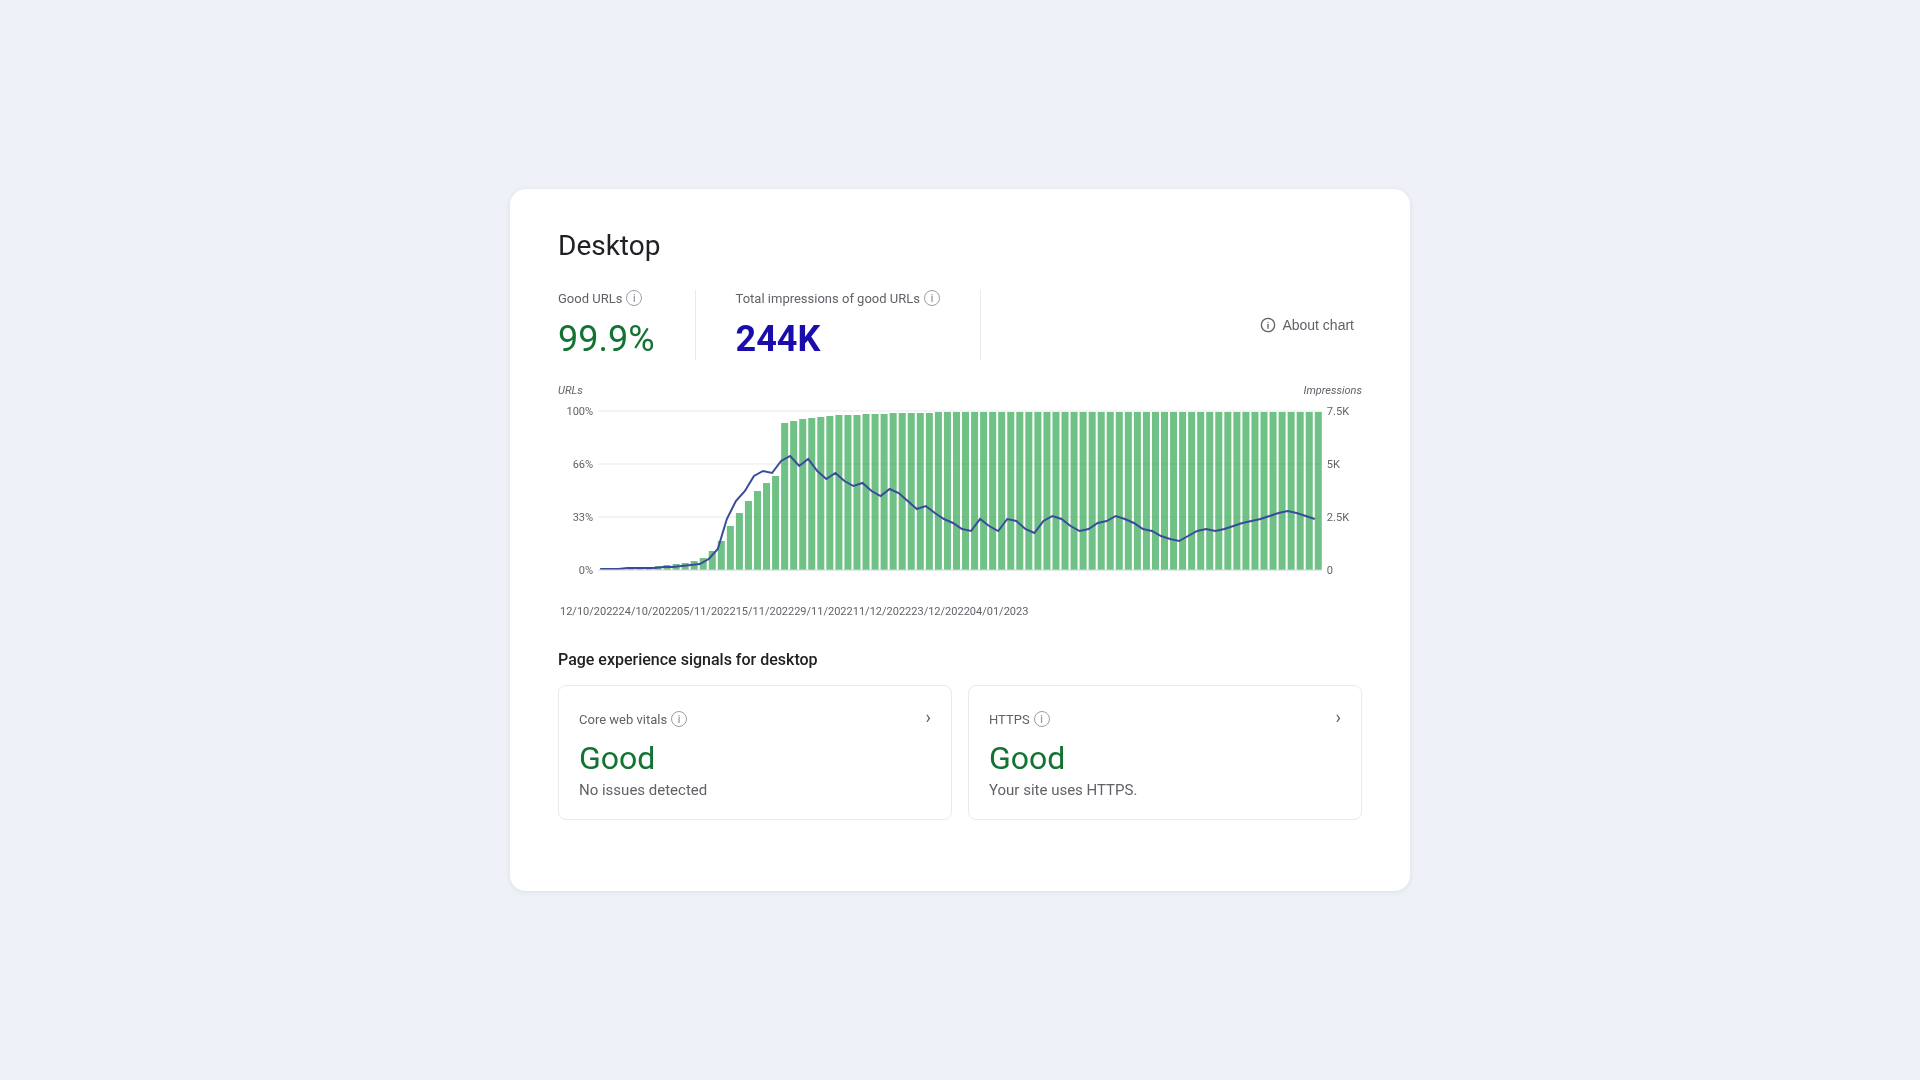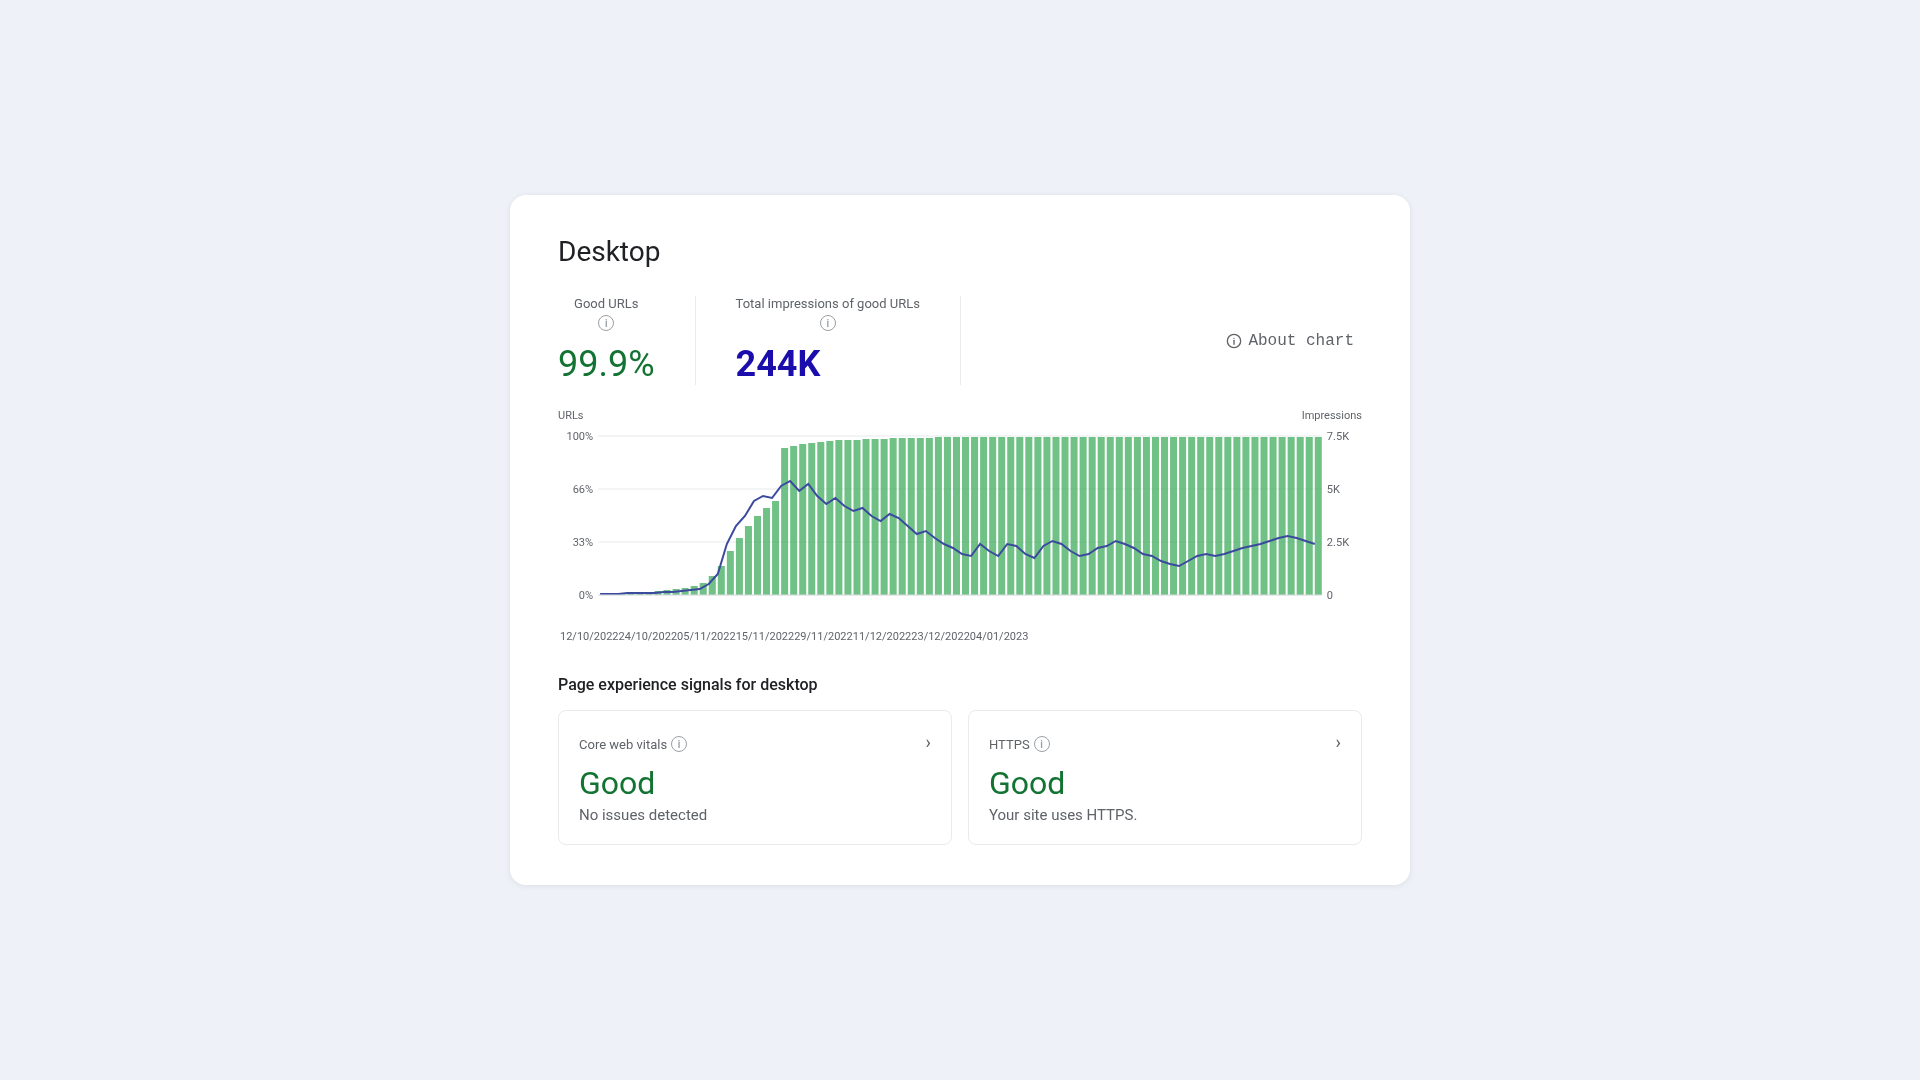--- a/index.html
+++ b/index.html
@@ -10,21 +10,21 @@
       align-items: center;
       justify-content: center;
       min-height: 100vh;
       width: 1920px;
       height: 1080px;
       overflow: hidden;
     }
     .card {
       background: #fff;
       border-radius: 16px;
-      padding: 40px 48px 40px 48px;
+      padding: 40px 48px 71px 48px;
       width: 900px;
       box-shadow: 0 1px 6px rgba(0,0,0,0.08);
     }
     .page-title {
       font-size: 28px;
       font-weight: 400;
       color: #202124;
       margin-bottom: 28px;
     }
     .metric-block {
@@ -35,58 +35,57 @@
     .metric-block:last-child {
       border-right: none;
     }
     .metric-label {
       font-size: 13px;
       color: #5f6368;
       display: flex;
       align-items: center;
       gap: 4px;
       margin-bottom: 12px;
-      flex-direction: column;
     }
     .metric-value-green {
       font-size: 36px;
       color: #1a73e8;
       font-weight: 400;
       color: #137333;
     }
     .metric-value-blue {
       font-size: 36px;
       font-weight: 700;
       color: #1a0dab;
     }
     .about-chart-btn {
       margin-left: auto;
       display: flex;
       align-items: center;
       gap: 6px;
       color: #5f6368;
-      font-size: 16px;
+      font-size: 14px;
       cursor: pointer;
       background: none;
       border: none;
       padding: 4px 8px;
       border-radius: 4px;
-      font-family: Liberation Mono, monospace;
     }
     .chart-container {
       position: relative;
       width: 100%;
       margin-bottom: 32px;
     }
     .chart-labels-row {
       display: flex;
       justify-content: space-between;
       font-size: 11px;
       color: #5f6368;
       margin-bottom: 4px;
+      font-style: italic;
     }
     .chart-area {
       position: relative;
       width: 100%;
       height: 200px;
     }
     .chart-svg {
       width: 100%;
       height: 100%;
     }

